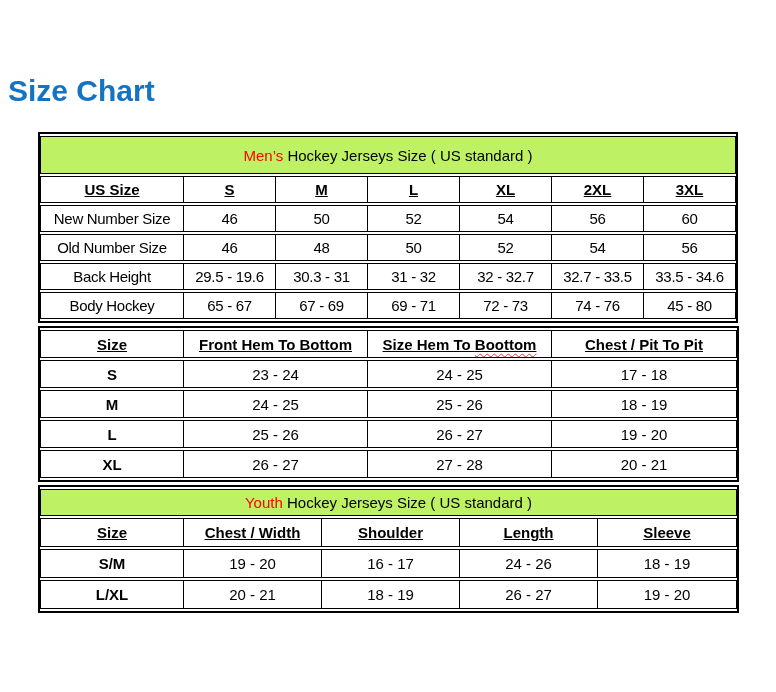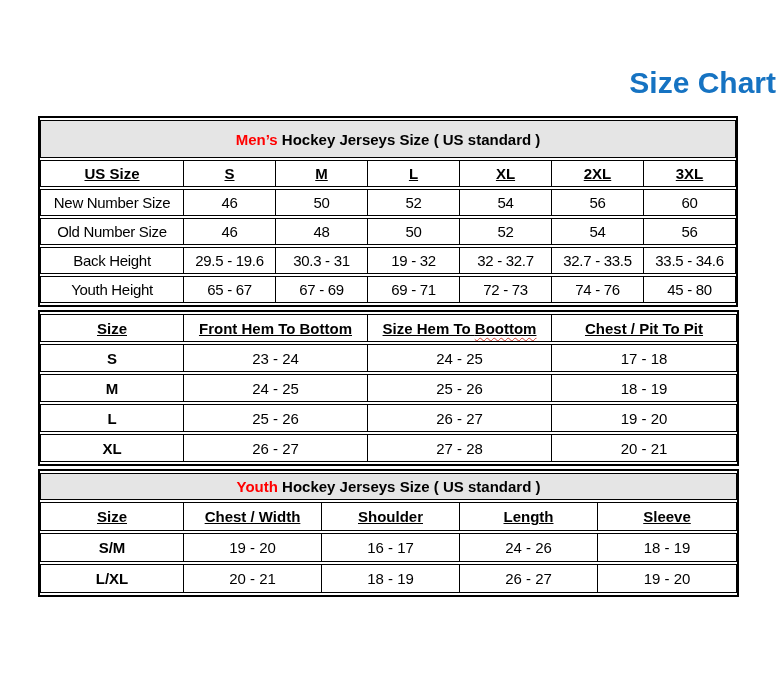--- a/index.html
+++ b/index.html
@@ -8,24 +8,24 @@
     background: #ffffff;
   }
   body {
     width: 776px;
     height: 692px;
     font-family: "Liberation Sans", sans-serif;
     color: #000000;
     overflow: hidden;
   }
   .page-title {
-    margin: 0;
+    margin: 8px;
     padding-top: 66px;
     padding-bottom: 16px;
-    text-align: right;
+    text-align: left;
     font-size: 30px;
     font-weight: bold;
     color: #1673c2;
     letter-spacing: 0px;
   }
   .tables-wrap {
     margin-left: 38px;
     width: 699px;
   }
   table.section {
@@ -43,22 +43,22 @@
     border-left: none;
     text-align: center;
     vertical-align: middle;
     font-size: 15px;
     padding: 0 2px;
     white-space: nowrap;
     overflow: hidden;
   }
   table.section td:first-child { border-left: 1px solid #000; }
   td.band {
-    background: #e5e5e5;
-    font-weight: bold;
+    background: #bef264;
+    font-weight: normal;
     font-size: 17px;
   }
   td.band .kw { color: #ff0000; }
   td.hdr { font-weight: bold; text-decoration: underline; }
   .men   td.band { height: 36px; }
   .women td.band { height: 28px; }
   .youth td.band { height: 25px; }
   .men   td:not(.band) { height: 25px; }
   .women td:not(.band) { height: 26px; }
   .youth td:not(.band) { height: 27px; }
@@ -117,27 +117,27 @@
             <td>48</td>
             <td>50</td>
             <td>52</td>
             <td>54</td>
             <td>56</td>
           </tr>
           <tr class="values">
             <td class="rowlabel">Back Height</td>
             <td>29.5 - 19.6</td>
             <td>30.3 - 31</td>
-            <td>19 - 32</td>
+            <td>31 - 32</td>
             <td>32 - 32.7</td>
             <td>32.7 - 33.5</td>
             <td>33.5 - 34.6</td>
           </tr>
           <tr class="values">
-            <td class="rowlabel">Youth Height</td>
+            <td class="rowlabel">Body Hockey</td>
             <td>65 - 67</td>
             <td>67 - 69</td>
             <td>69 - 71</td>
             <td>72 - 73</td>
             <td>74 - 76</td>
             <td>45 - 80</td>
           </tr>
         </tbody>
       </table>
     <table class="section women">

